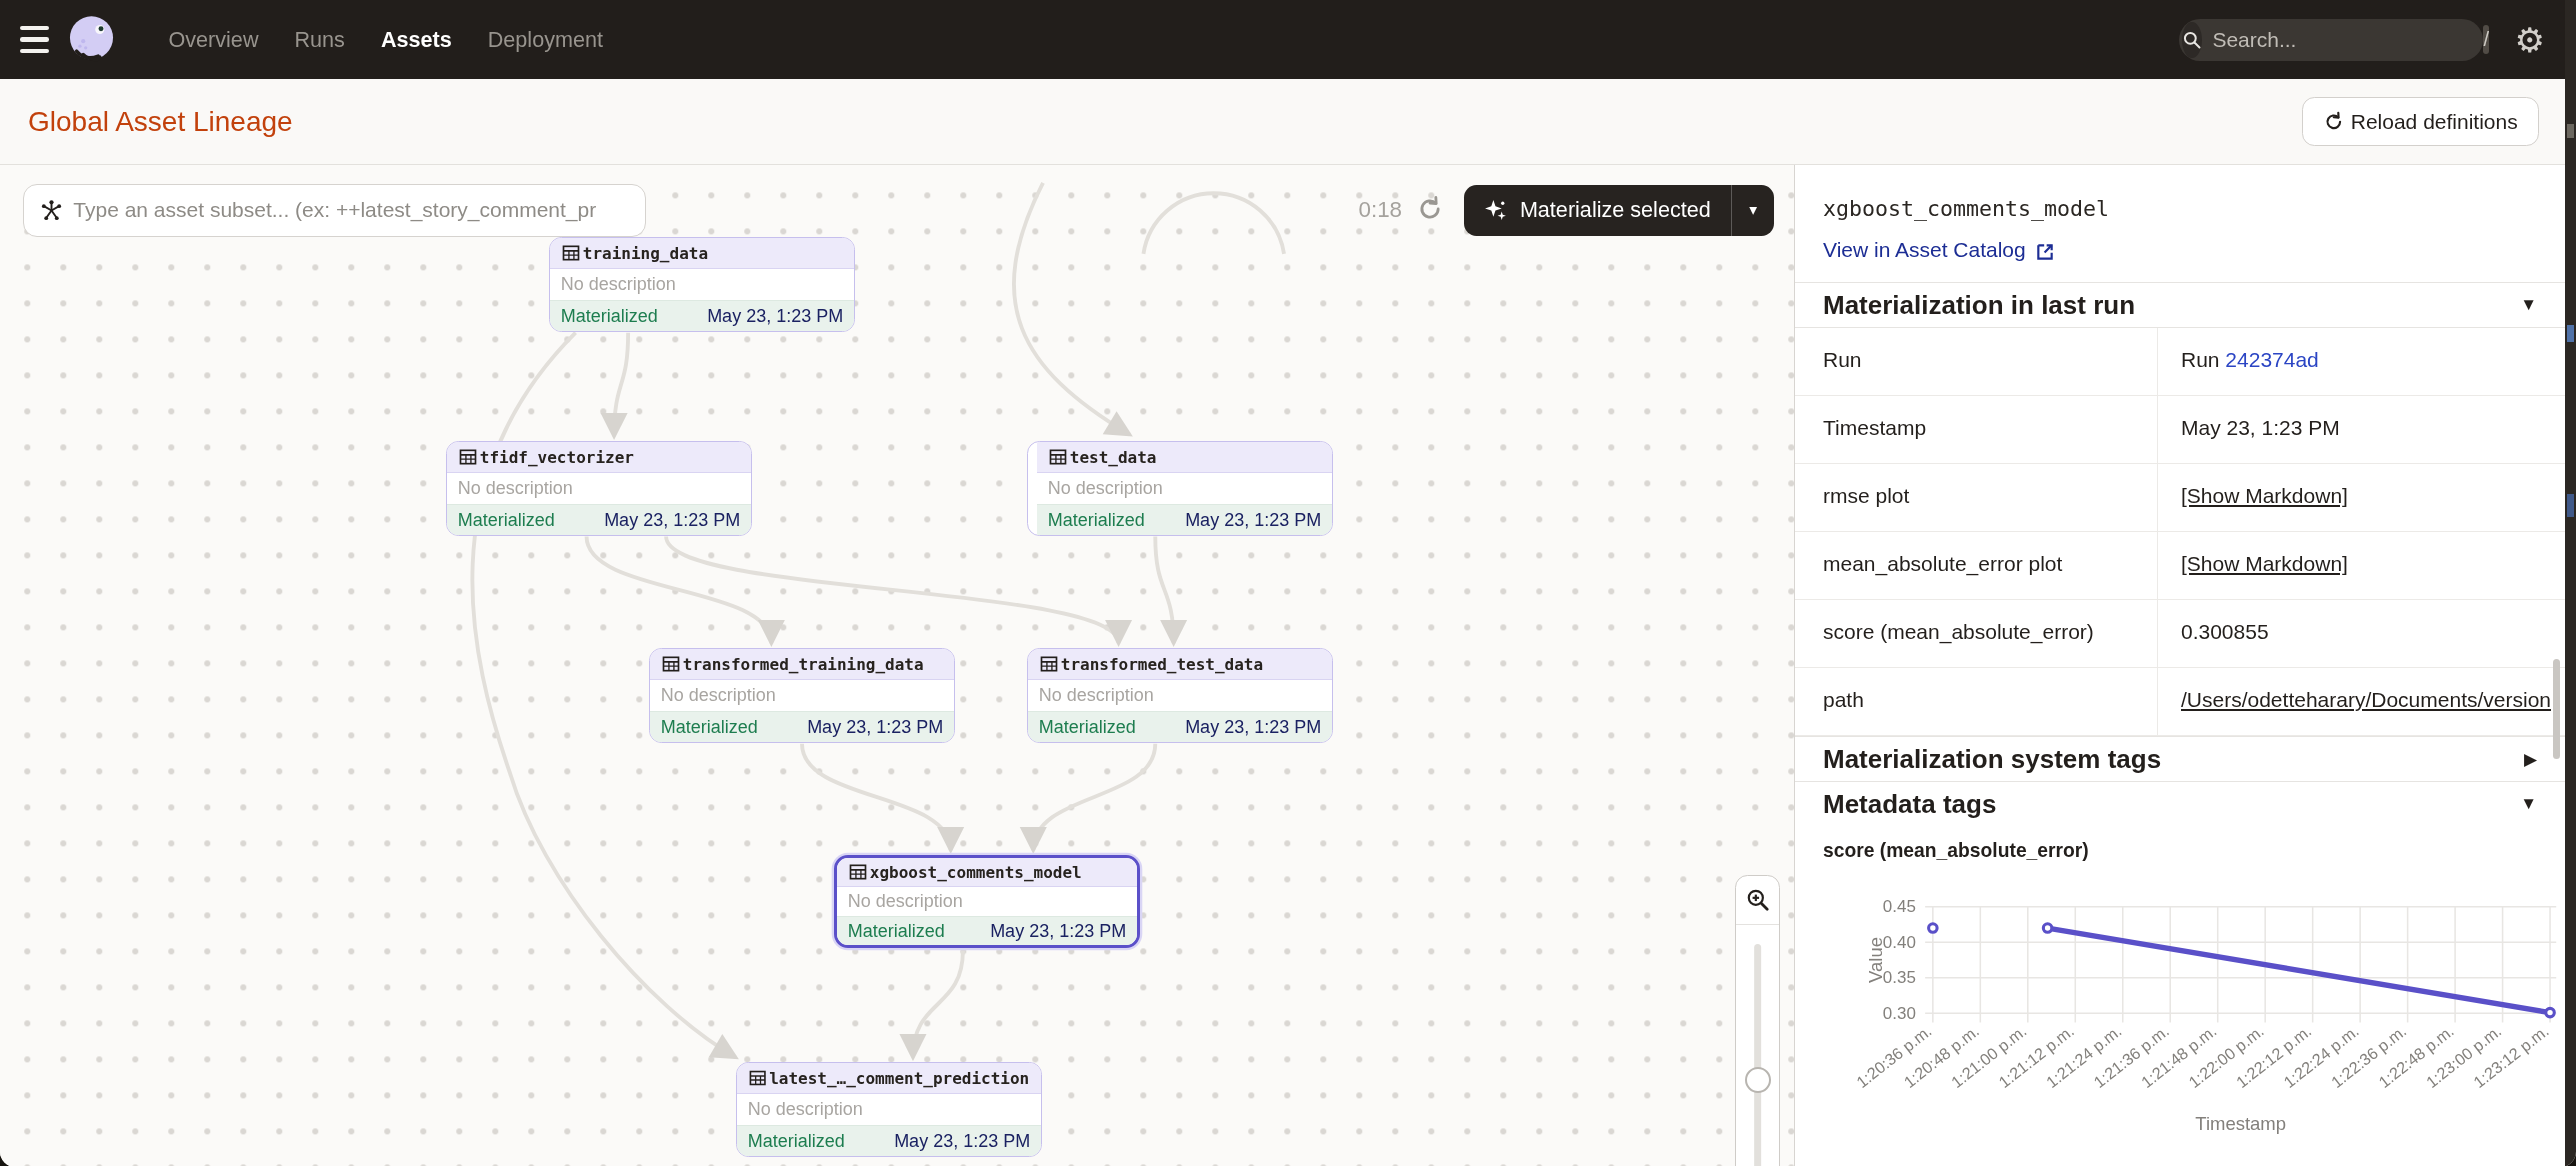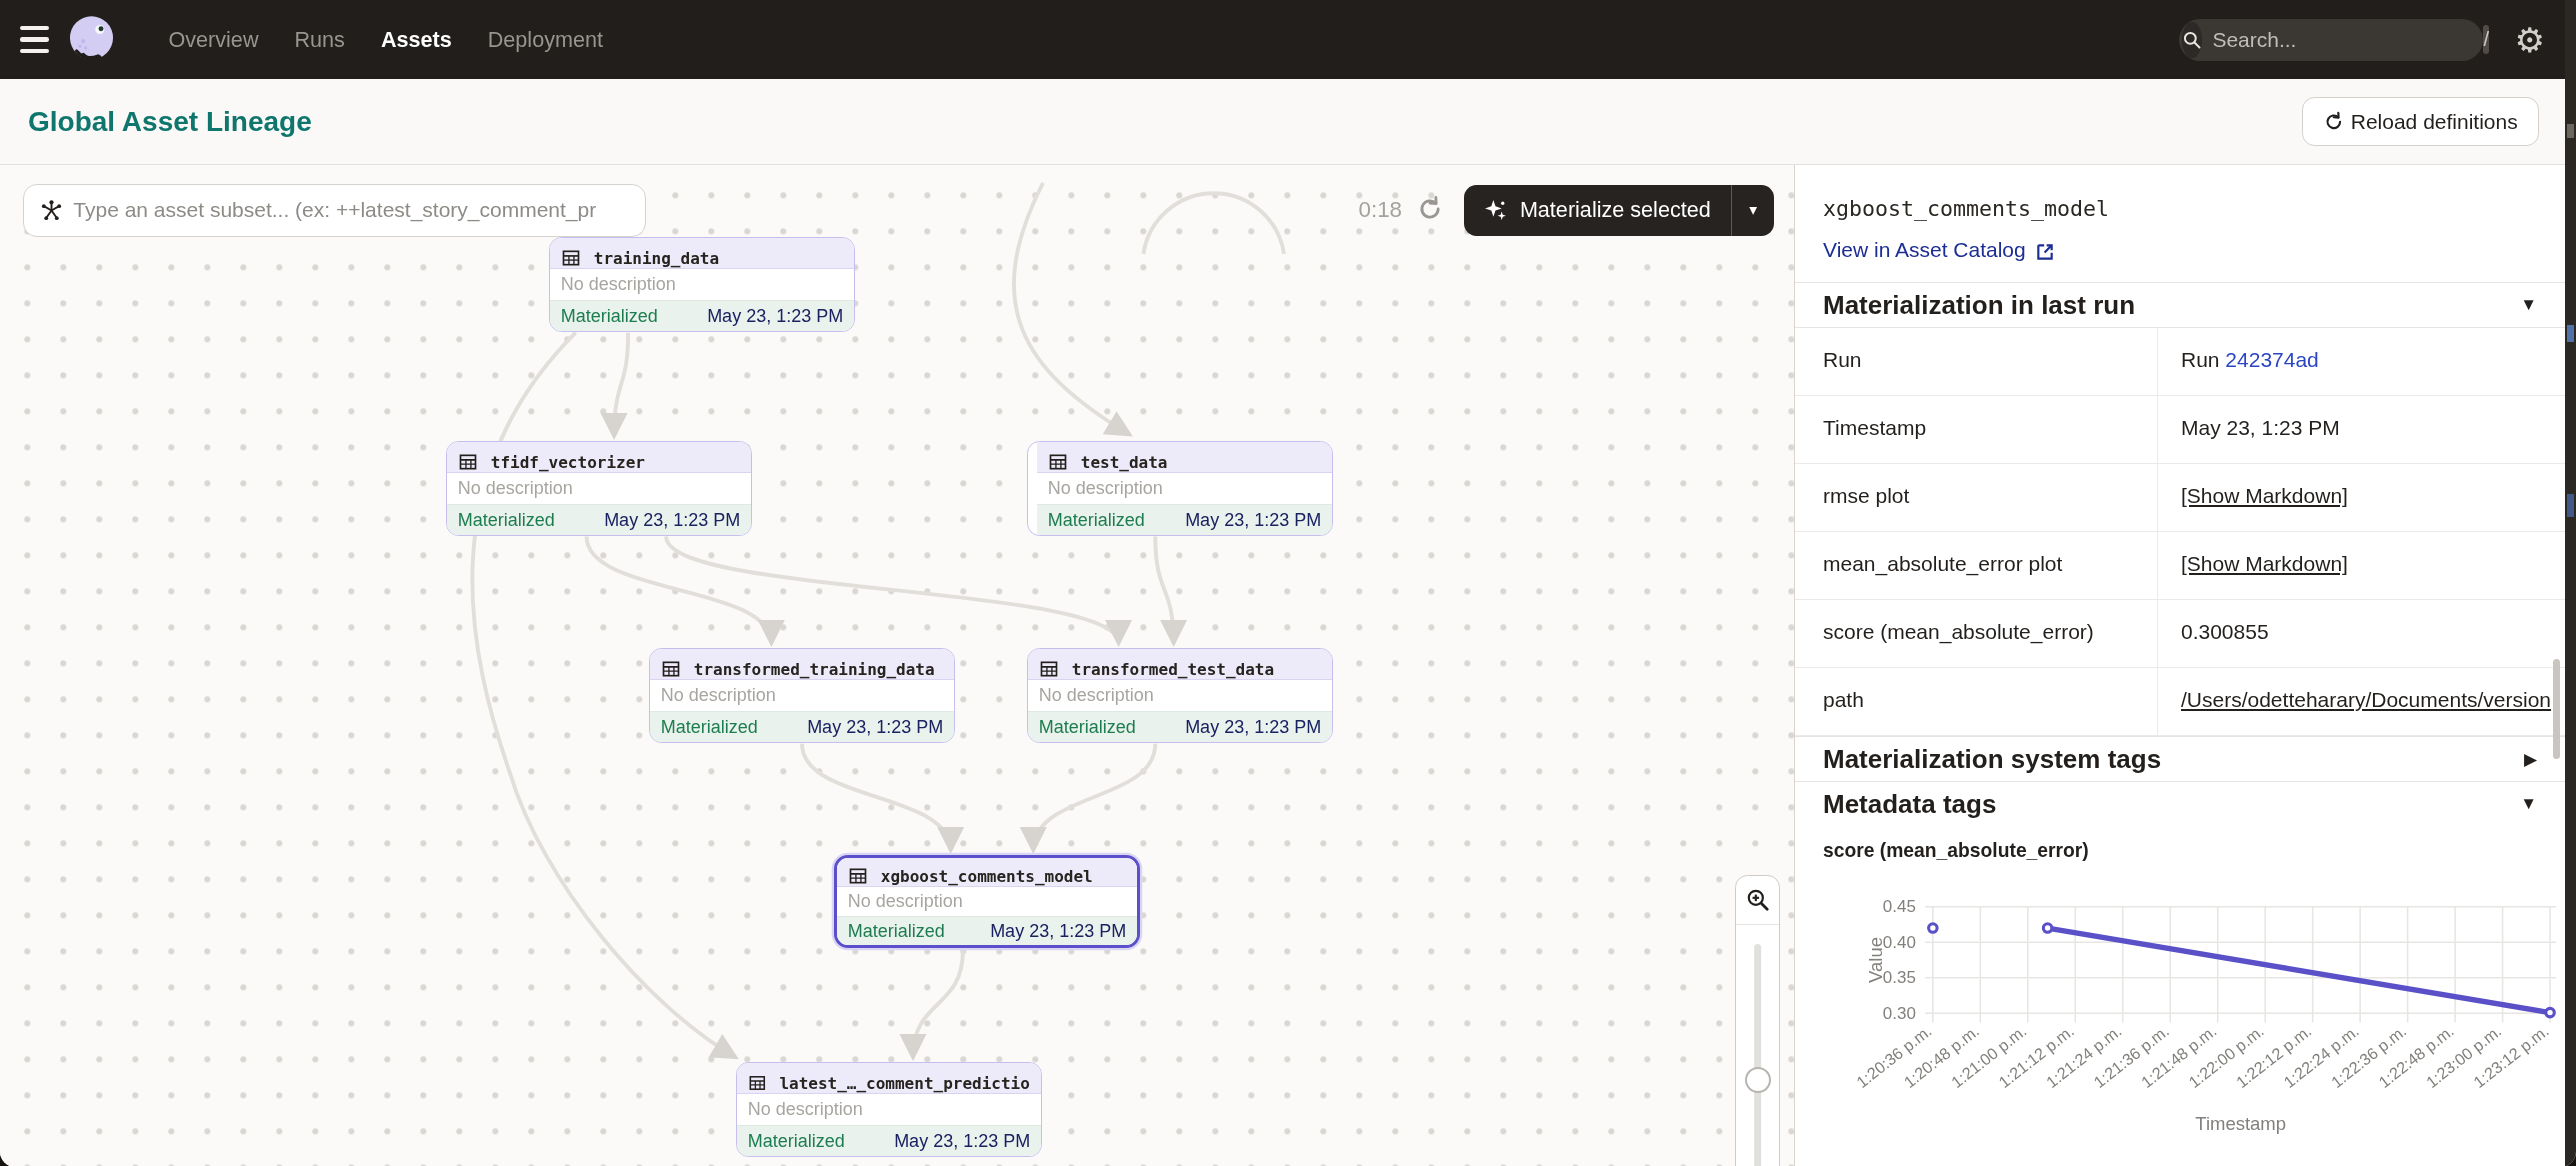--- a/index.html
+++ b/index.html
@@ -18,21 +18,21 @@
   .nav-right { margin-left:auto; display:flex; align-items:center; }
   .searchbox { width:304px; height:42px; background:#3b3733; border-radius:21.6px; display:flex; align-items:center; padding:0 7.7px 0 3.1px; }
   .search-circle { width:36px; height:36px; border-radius:50%; background:#2d2926; display:flex; align-items:center; justify-content:center; }
   .searchbox input { flex:1; background:transparent; border:none; outline:none; color:#d9d6d1; font-size:21px; margin-left:10.8px; font-family:"Liberation Sans", sans-serif; }
   .searchbox input::placeholder { color:#c0bcb6; }
   .slash-badge { width:45px; height:29px; background:#514c46; border-radius:6.2px; color:#cecbc5; font-size:20px; display:flex; align-items:center; justify-content:center; }
   .gear { margin:0 31px 0 32px; font-size:34px; color:#d2cfca; cursor:pointer; line-height:1; }
 
   
   .page-header { position:absolute; left:0; top:79px; width:2576px; height:86px; background:#faf9f7; border-bottom:1.5px solid #e3e1dd; display:flex; align-items:center; justify-content:space-between; padding:0 28px; }
-  .page-title { font-size:28px; font-weight:700; color:#0f766e; }
+  .page-title { font-size:28px; font-weight:400; color:#c2410c; }
   .reload-btn { display:flex; align-items:center; gap:6px; background:#ffffff; border:1.5px solid #d3d0cc; border-radius:12.4px; height:49px; padding:0 20px; font-size:21px; color:#231f1c; cursor:pointer; margin-right:9.3px; }
 
   
   .graph-area { position:absolute; left:0; top:165px; width:1794px; height:1002px; background:#fbfaf8;
     background-image:radial-gradient(#dad7d3 2.7px, transparent 3.5px); background-size:36px 36px; background-position:9.3px 12.4px; overflow:hidden; }
   #edges-svg { position:absolute; left:0; top:0; width:1794px; height:1002px; }
 
   .graph-toolbar { position:absolute; left:23px; top:18.5px; width:1751px; display:flex; align-items:center; }
   .filter-input { width:623px; height:53px; background:#ffffff; border:1.5px solid #d6d3cf; border-radius:14px; display:flex; align-items:center; padding:0 15.5px; }
   .filter-input input { flex:1; border:none; outline:none; font-size:21px; color:#3a3733; margin-left:10.8px; font-family:"Liberation Sans", sans-serif; }
@@ -40,21 +40,21 @@
   .timer { margin-left:auto; color:#a5a29d; font-size:22.4px; }
   .refresh-small { margin:0 20px 0 14px; cursor:pointer; }
   .materialize-btn { display:flex; align-items:stretch; background:#272320; border-radius:12.4px; height:51px; color:#ffffff; cursor:pointer; overflow:hidden; }
   .mat-main { display:flex; align-items:center; gap:10.8px; padding:0 20px; font-size:21.6px; }
   .mat-divider { width:1.5px; background:rgba(255,255,255,0.25); }
   .mat-caret { display:flex; align-items:center; padding:0 17px; font-size:15.5px; }
 
   
   .node { position:absolute; width:306px; background:#ffffff; border:1.5px solid #c6bfed; border-radius:12.4px; overflow:hidden; cursor:pointer; }
   .node.selected { border:3.9px solid #5b50c9; box-shadow:0 0 0 2.3px #d9d5f5; border-radius:14px; }
-  .node-header { height:31px; background:#edeafa; display:flex; align-items:flex-end; padding:0 10.8px; gap:13px; border-bottom:0.8px solid #d9d4f2; }
+  .node-header { height:31px; background:#edeafa; display:flex; align-items:center; padding:0 10.8px; gap:2px; border-bottom:0.8px solid #d9d4f2; }
   .node-title { font-family:"DejaVu Sans Mono", monospace; font-weight:700; font-size:16px; color:#27231f; white-space:nowrap; overflow:hidden; }
   .node-body { height:31px; display:flex; align-items:center; padding:0 10.8px; background:#ffffff; }
   .node-desc { color:#a8a5a1; font-size:18px; }
   .node-footer { height:31px; background:#e9f2ec; display:flex; align-items:center; justify-content:space-between; padding:0 10.8px; border-top:0.8px solid #dde9e1; }
   .node-status { color:#1d7d4f; font-size:18px; }
   .node-time { color:#1b2262; font-size:18px; }
   .node.selected .node-header { height:29px; }
   .node.selected .node-body { height:29px; }
   .node.selected .node-footer { height:29px; }
 

